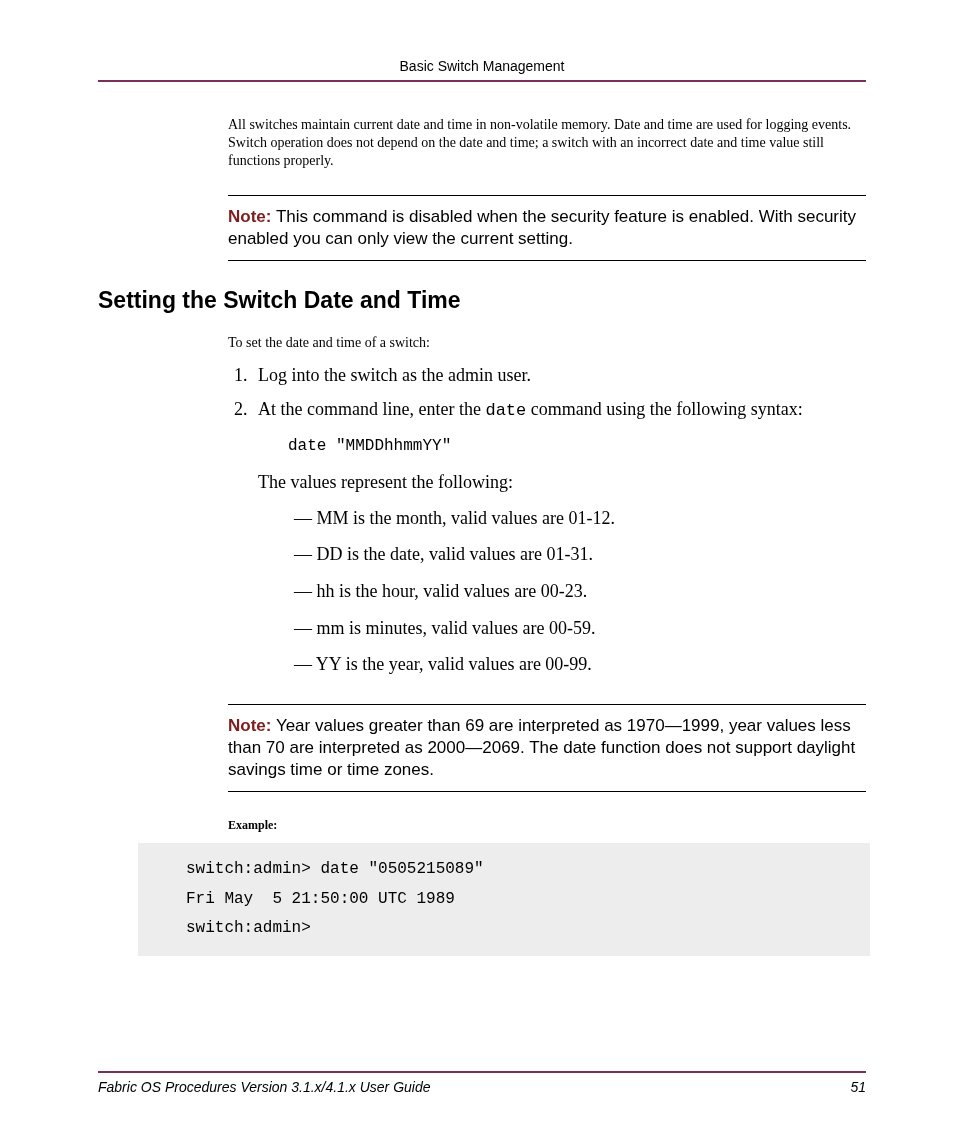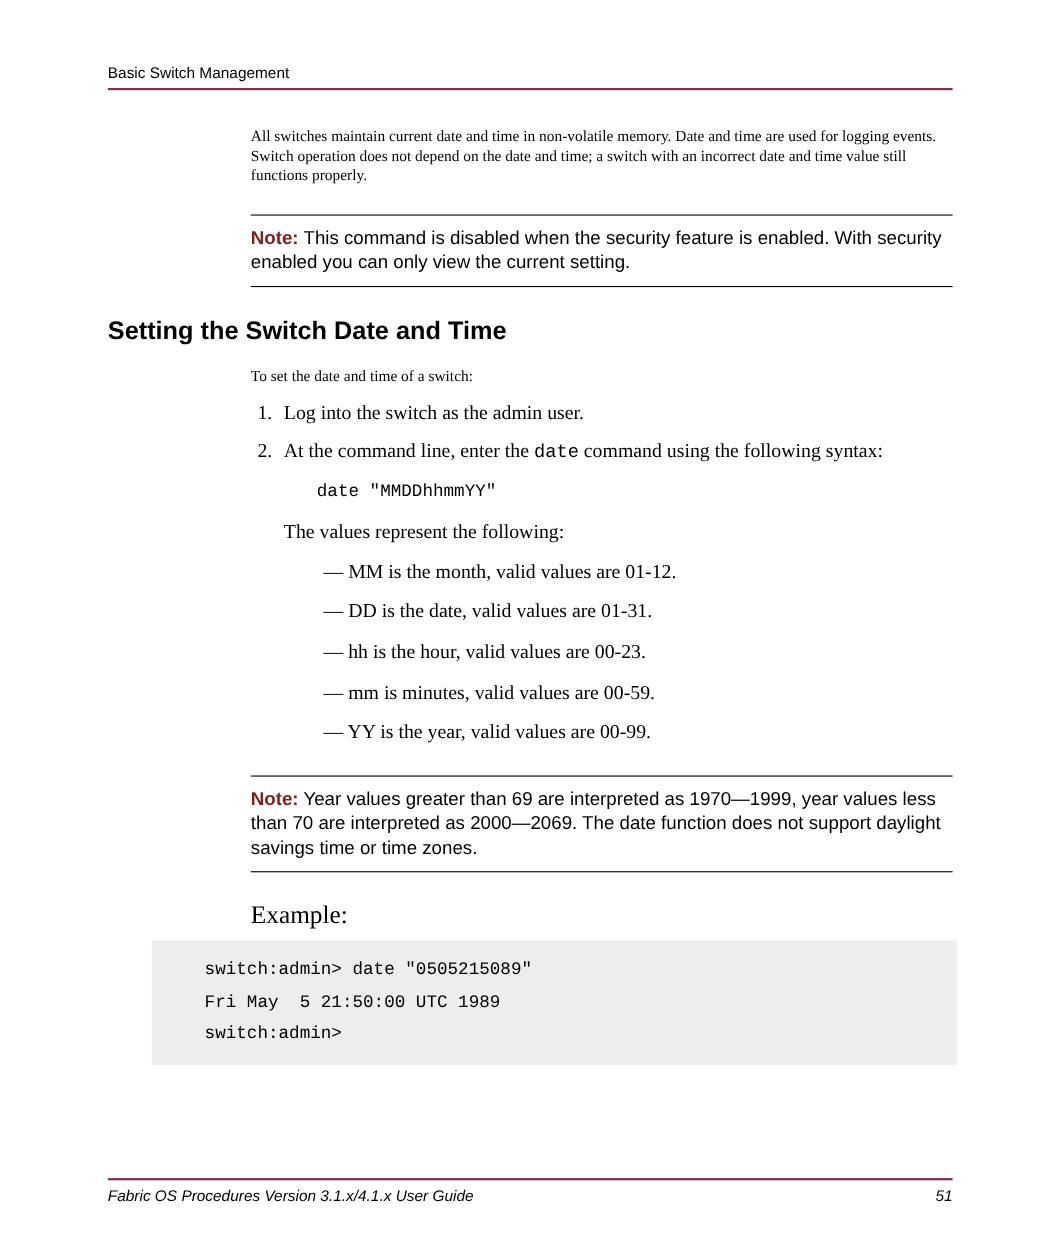--- a/index.html
+++ b/index.html
@@ -8,21 +8,21 @@
     height: 1145px;
     background: #fff;
     font-family: Georgia, 'Times New Roman', serif;
     position: relative;
     color: #000;
   }
   .page {
     padding: 58px 88px 50px 98px;
   }
   .header-right {
-    text-align: left;
+    text-align: center;
     font-family: Arial, Helvetica, sans-serif;
     font-size: 14px;
     margin-bottom: 6px;
   }
   .hr-top {
     border: none;
     border-top: 2px solid #7a2e5a;
     margin-bottom: 34px;
   }
   h1.section-title {
@@ -82,22 +82,22 @@
   }
   ul.dash {
     list-style: none;
     margin-left: 30px;
     font-size: 18px;
     line-height: 1.7;
     margin-top: 6px;
   }
   ul.dash li::before { content: "— "; }
   .example-label {
-    font-weight: normal;
-    font-size: 23px;
+    font-weight: bold;
+    font-size: 12px;
     margin-top: 24px;
     margin-bottom: 10px;
   }
   .code-block {
     background: #ededed;
     font-family: "Courier New", monospace;
     font-size: 16px;
     padding: 12px 14px 12px 48px;
     line-height: 1.85;
     margin-left: -90px;

